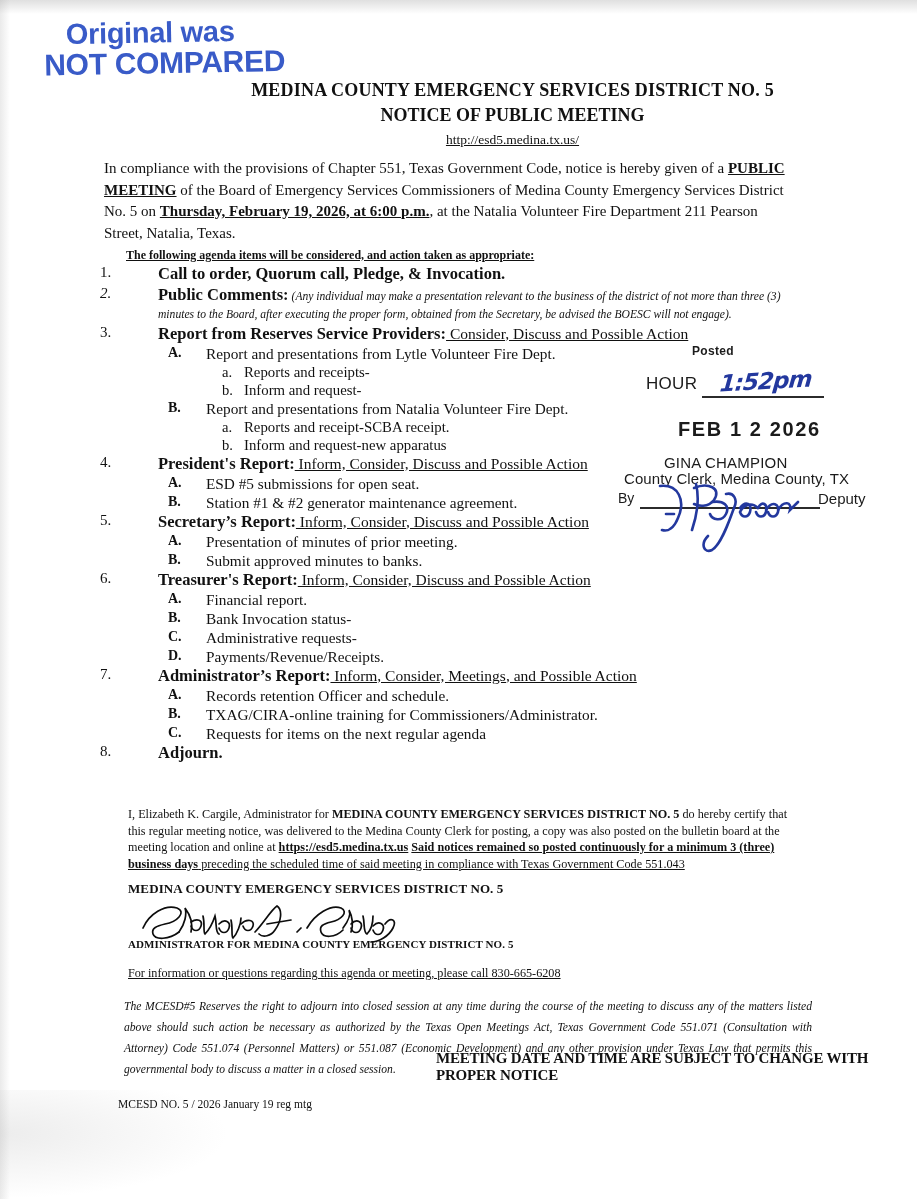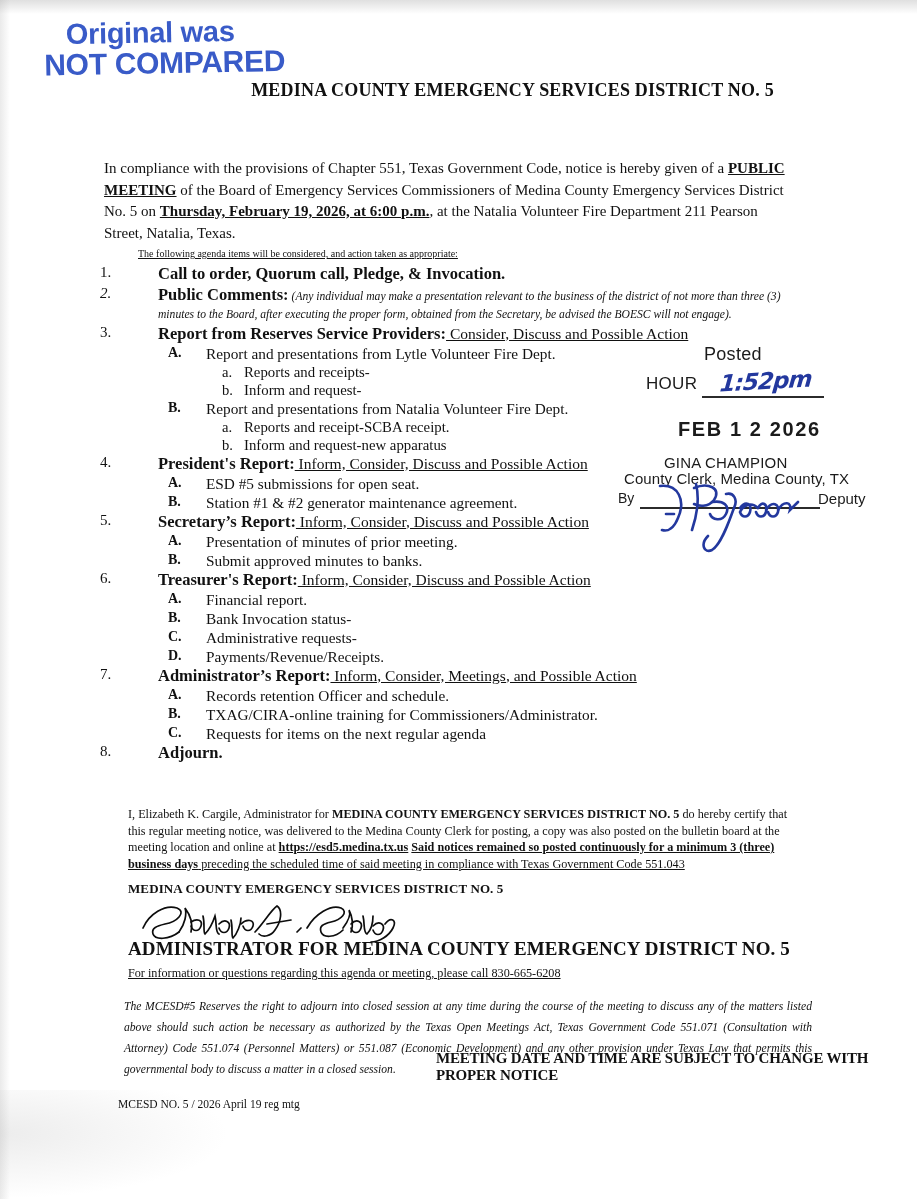--- a/index.html
+++ b/index.html
@@ -92,24 +92,23 @@
     line-height: 21.5px;
   }
   #intro b { font-weight: bold; }
   .u { text-decoration: underline; }
 
   
   #agenda-heading {
     position: absolute;
     left: 126px;
     top: 248px;
-    font-size: 10px;
-    font-weight: normal;
+    font-size: 12px;
+    font-weight: bold;
     text-decoration: underline;
-    margin-left: 12px;
   }
   #agenda {
     position: absolute;
     left: 100px;
     top: 264px;
     width: 700px;
     font-size: 15px;
   }
   .item {
     position: relative;
@@ -163,24 +162,24 @@
   #posted-stamp {
     position: absolute;
     left: 618px;
     top: 344px;
     width: 272px;
     font-family: "Liberation Sans", "DejaVu Sans", sans-serif;
     color: #1b1b1b;
   }
   #posted-label {
     position: absolute;
-    left: 86px;
+    left: 74px;
     top: 0px;
-    font-size: 18px;
-    font-weight: normal;
+    font-size: 12px;
+    font-weight: bold;
     letter-spacing: 0.3px;
   }
   #hour-row {
     position: absolute;
     left: 28px;
     top: 30px;
     font-size: 17px;
     letter-spacing: 0.3px;
   }
   #hour-rule {
@@ -277,21 +276,21 @@
     position: absolute;
     left: 135px;
     top: 898px;
     width: 280px;
     height: 48px;
   }
   #admin-line {
     position: absolute;
     left: 128px;
     top: 938px;
-    font-size: 19px;
+    font-size: 11px;
     font-weight: bold;
     letter-spacing: 0.1px;
   }
   #info-line {
     position: absolute;
     left: 128px;
     top: 966px;
     font-size: 12.2px;
     text-decoration: underline;
   }
@@ -333,20 +332,22 @@
   <div id="scan-shade-left"></div>
   <div id="scan-shade-bottomleft"></div>
 
   <div id="stamp-not-compared" style="color: rgb(43, 79, 196);">
     <span class="l1">Original was</span>
     <span class="l2">NOT COMPARED</span>
   </div>
 
   <div class="title-block">
     <div class="title-line1">MEDINA COUNTY EMERGENCY SERVICES DISTRICT NO. 5</div>
+    <div class="title-line2">NOTICE OF PUBLIC MEETING</div>
+    <div class="title-url">http://esd5.medina.tx.us/</div>
   </div>
 
   <div id="intro">
     <span>In compliance with the provisions of Chapter 551, Texas Government Code, notice is hereby given of a </span><b class="u">PUBLIC MEETING</b><span> of the Board of Emergency Services Commissioners of Medina County Emergency Services District No. 5 on </span><b class="u">Thursday, February 19, 2026, at 6:00 p.m.</b><span>, at the Natalia Volunteer Fire Department 211 Pearson Street, Natalia, Texas.</span>
   </div>
 
   <div id="agenda-heading">The following agenda items will be considered, and action taken as appropriate:</div>
 
   <div id="agenda">
       <div class="item">
@@ -519,16 +520,16 @@
       <path d="M238 28 C 244 22, 250 26, 248 32 C 246 38, 240 38, 238 32"></path>
       <path d="M250 26 C 256 18, 262 22, 258 30 C 254 38, 244 44, 236 44"></path>
     </g>
   </svg>
 
   <div id="admin-line">ADMINISTRATOR FOR MEDINA COUNTY EMERGENCY DISTRICT NO. 5</div>
   <div id="info-line">For information or questions regarding this agenda or meeting,  please call 830-665-6208</div>
 
   <div id="disclaimer">The MCESD#5  Reserves the right to adjourn into closed session at any time during the course of the meeting to discuss any of the matters listed above should such action be necessary as authorized by the Texas Open Meetings Act, Texas Government Code 551.071 (Consultation with Attorney) Code 551.074 (Personnel Matters) or 551.087 (Economic Development) and any other provision under Texas Law that permits this governmental body to discuss a matter in a closed session.</div>
 
-  <div id="footer-left">MCESD NO. 5 / 2026 April 19 reg mtg</div>
+  <div id="footer-left">MCESD NO. 5 / 2026 January 19 reg mtg</div>
   <div id="footer-right">MEETING DATE AND TIME ARE SUBJECT TO CHANGE WITH PROPER NOTICE</div>
 
 </div>
 
 </body></html>

